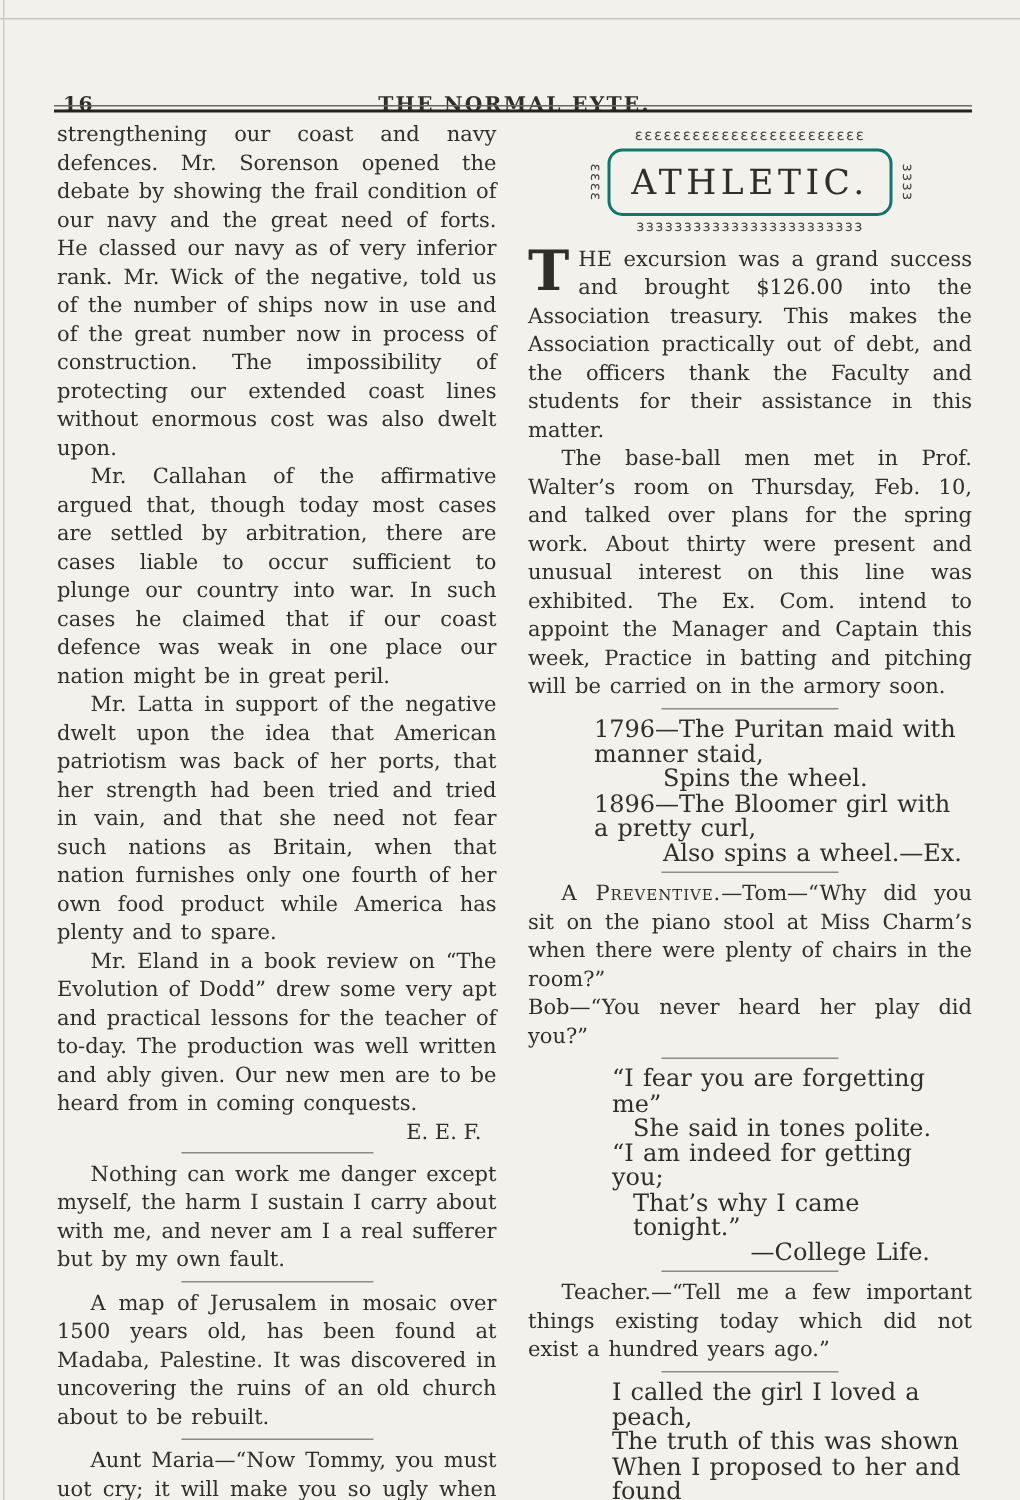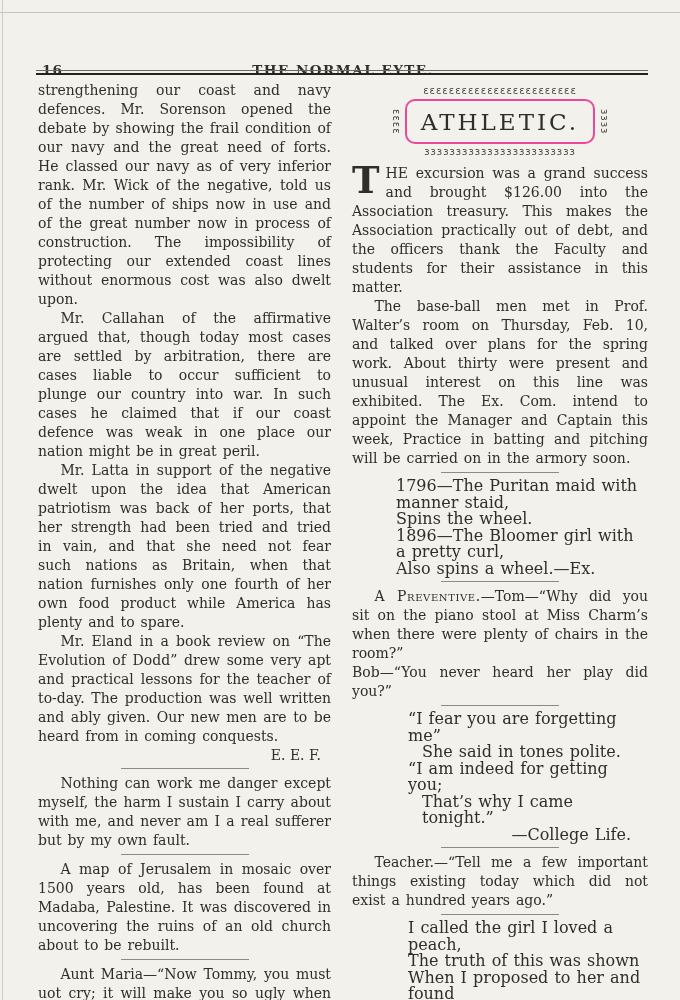--- a/index.html
+++ b/index.html
@@ -30,31 +30,31 @@
   .rule { width:128px; margin:4px auto 5px auto; border-top:1px solid #8d8b82; height:1px; }
   .rule-sm { width:118px; }
 
   
   .ath-wrap { width:220px; margin:4px auto 6px auto; text-align:center; }
   .orn { font-family:"DejaVu Sans", sans-serif; color:#45443f; font-size:10px;
          letter-spacing:1px; line-height:11px; height:12px; overflow:hidden; white-space:nowrap; }
   .ath-mid { display:flex; align-items:stretch; }
   .orn-side { writing-mode:vertical-rl; font-family:"DejaVu Sans", sans-serif; color:#45443f;
          font-size:10px; letter-spacing:1px; width:12px; overflow:hidden; line-height:11px; }
-  .ath-box { flex:1; margin:2px 3px; border:2px solid #ec4899; border-radius:10px;
+  .ath-box { flex:1; margin:2px 3px; border:2px solid #0f766e; border-radius:10px;
          padding:8px 4px 7px 4px; font-size:23px; letter-spacing:3px; text-align:center;
          text-indent:0; line-height:26px; }
 
   .dropcap { float:left; font-size:37px; line-height:29px; font-weight:bold; padding:2px 6px 0 0; }
 
   .verse { font-size:16px; line-height:16.5px; margin:2px 0 2px 44px; text-align:left; word-spacing:1px; }
   .verse-tight { margin-left:56px; }
-  .v-in1 { }
+  .v-in1 { margin-left:46px; }
   .v-in2 { margin-left:14px; }
-  .v-right { text-align:right; margin-right:17px; }
+  .v-right { text-align:right; margin-right:28px; }
 
   .smallcaps { font-variant:small-caps; letter-spacing:0.6px; }
 </style>
 </head>
 <body>
 
 <div class="edge-top"></div>
 <div class="edge-left"></div>
 
 <div class="masthead">

